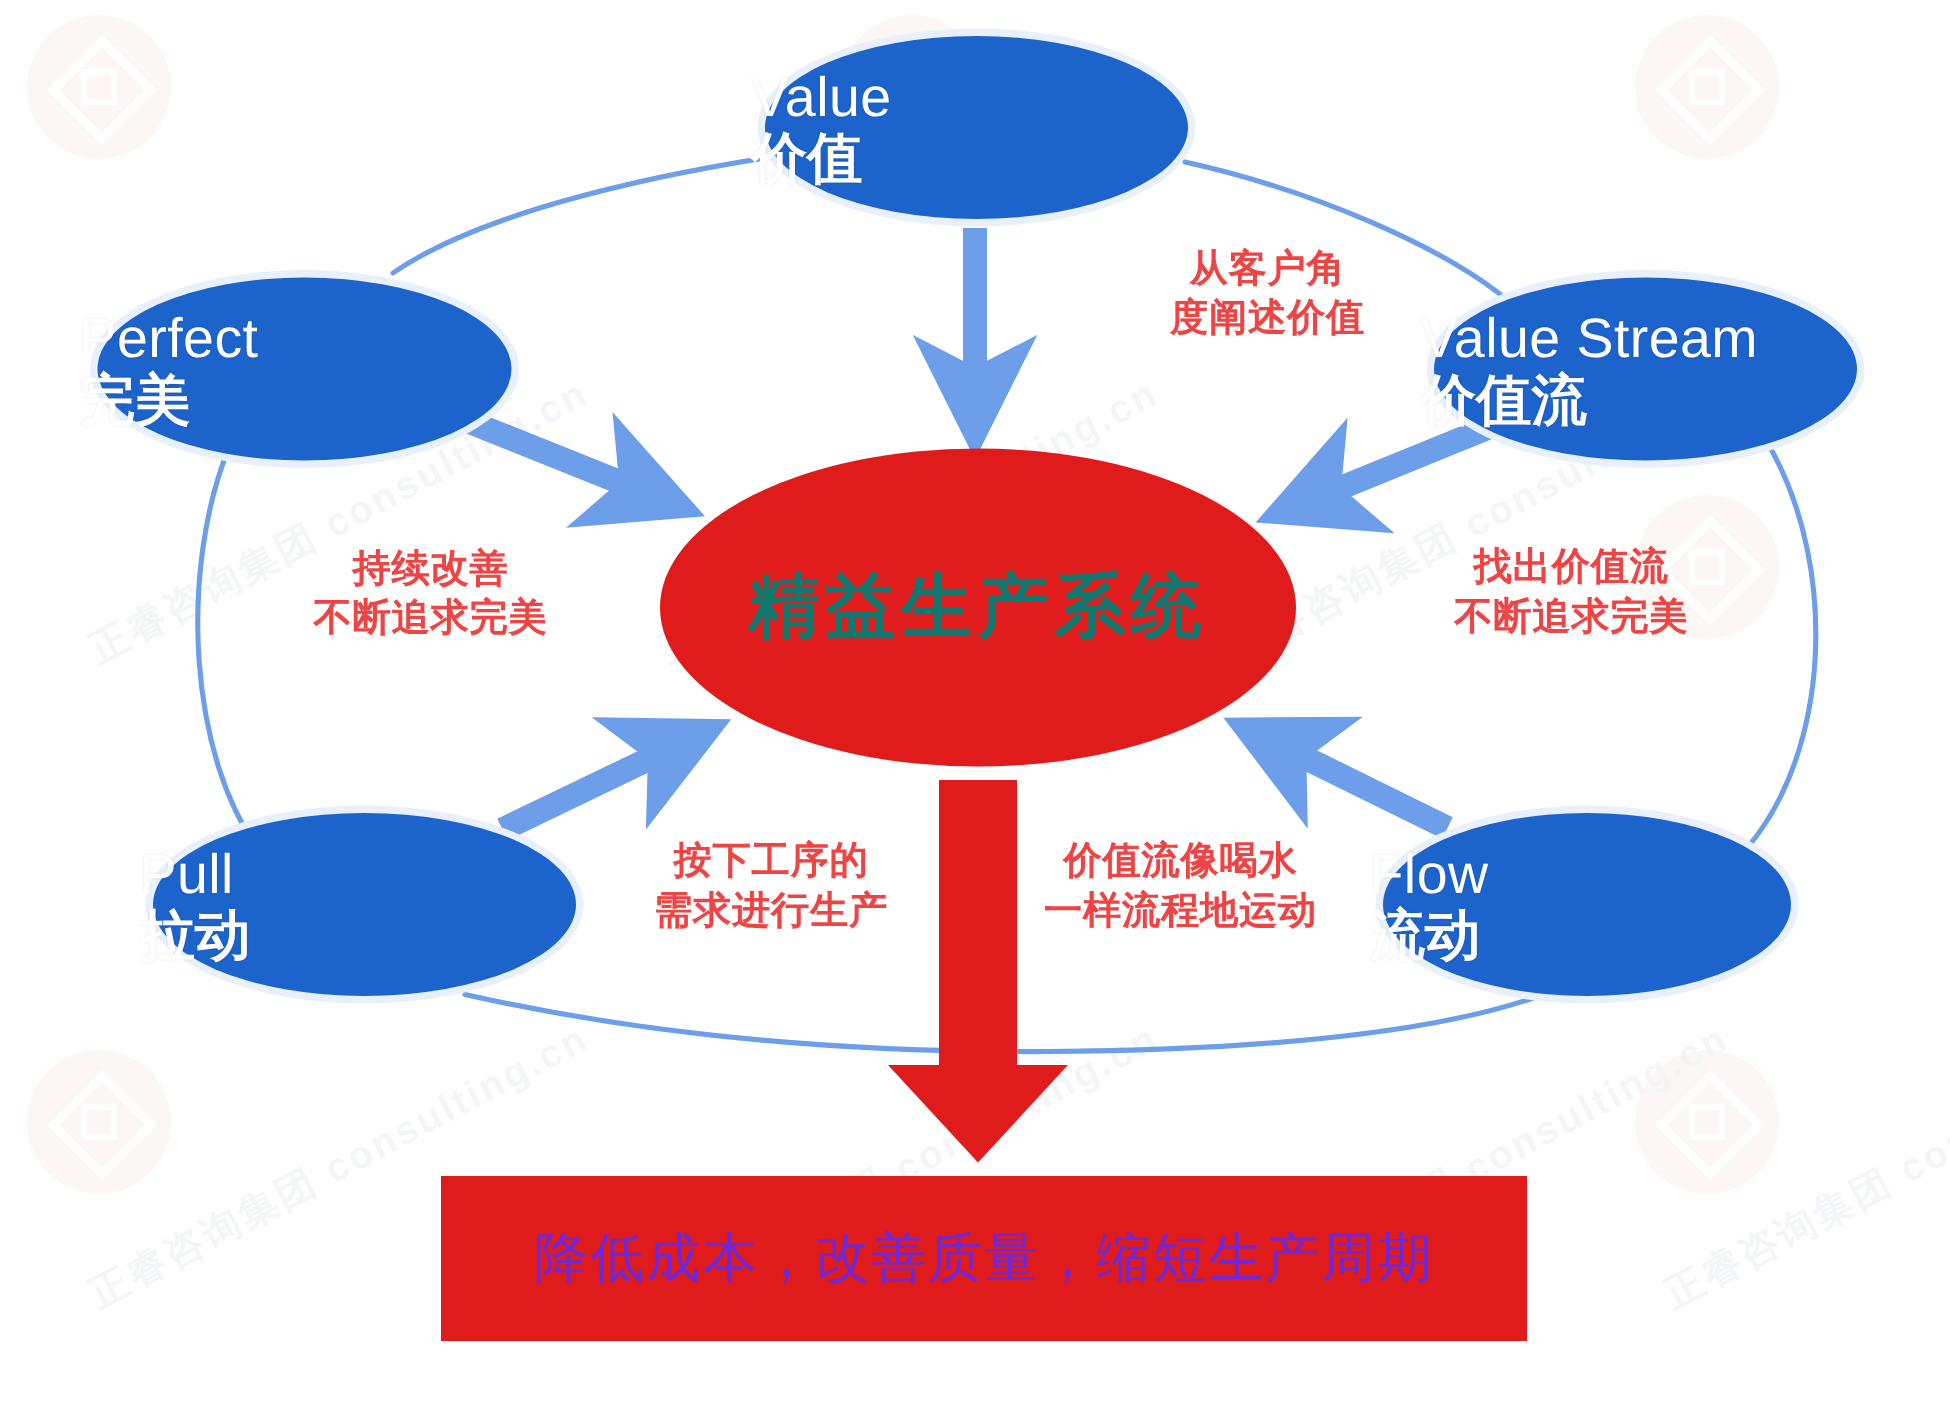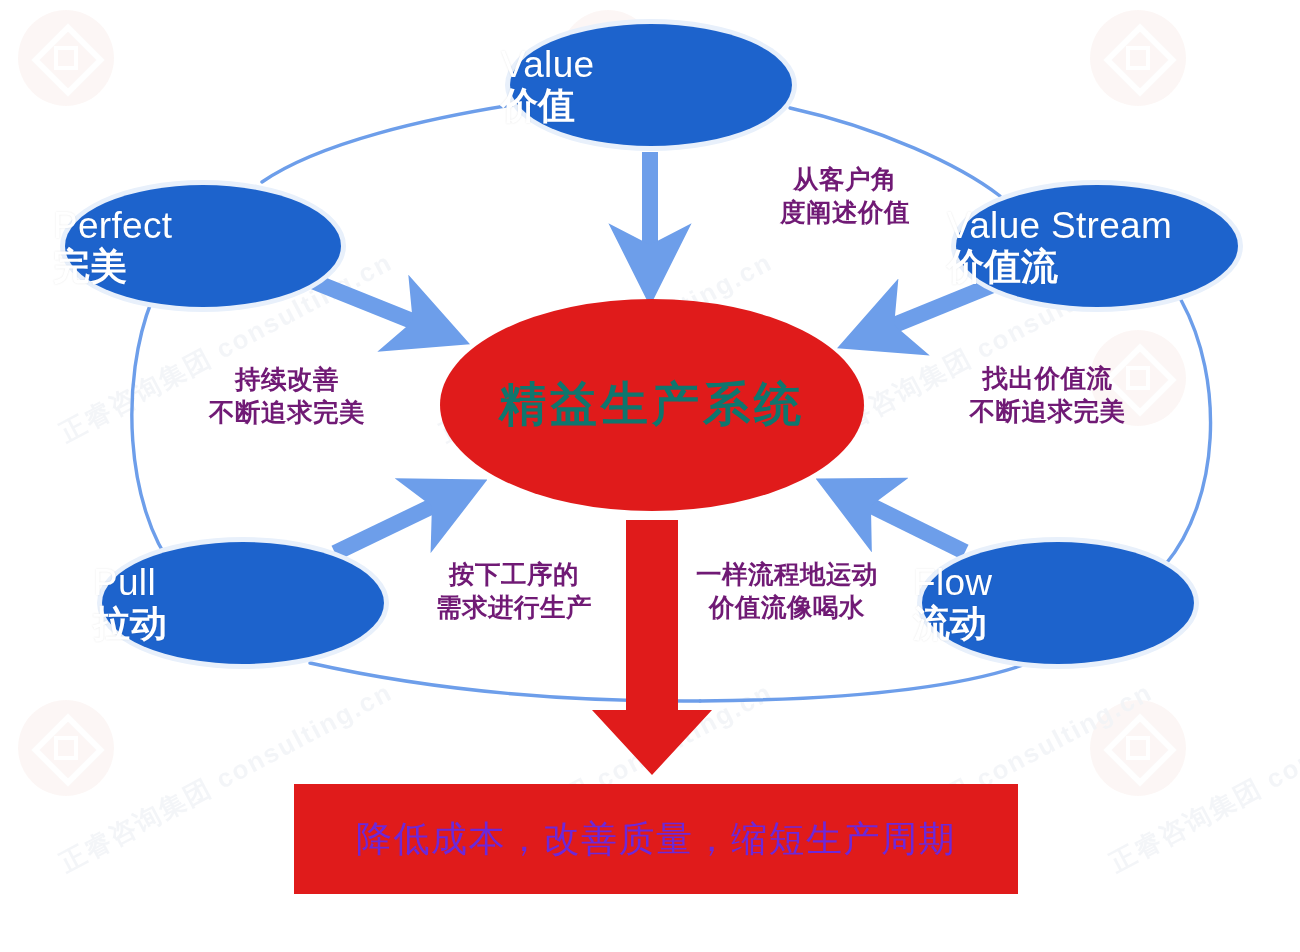--- a/index.html
+++ b/index.html
@@ -44,21 +44,21 @@
     position: absolute;
     color: #0f766e;
     text-align: center;
     font-size: 47px;
     font-weight: 700;
     letter-spacing: 4px;
     line-height: 1.1;
   }
   .ann {
     position: absolute;
-    color: #701a75;
+    color: #ef4444;
     text-align: center;
     font-size: 25.5px;
     font-weight: 700;
     line-height: 1.30;
     letter-spacing: 0.5px;
   }
   .ann span { display: block; }
   .banner-label {
     position: absolute;
     color: #6d28d9;
@@ -212,22 +212,22 @@
     <span>从客户角</span>
     <span>度阐述价值</span>
   </div>
 
   <div class="ann" style="left:955px; top:362px; width:185px;">
     <span>找出价值流</span>
     <span>不断追求完美</span>
   </div>
 
   <div class="ann" style="left:673px; top:558px; width:228px;">
+    <span>价值流像喝水</span>
     <span>一样流程地运动</span>
-    <span>价值流像喝水</span>
   </div>
 
   <div class="ann" style="left:414px; top:558px; width:200px;">
     <span>按下工序的</span>
     <span>需求进行生产</span>
   </div>
 
   <div class="ann" style="left:182px; top:351px; width:210px;margin-top:12px;">
     <span>持续改善</span>
     <span>不断追求完美</span>

